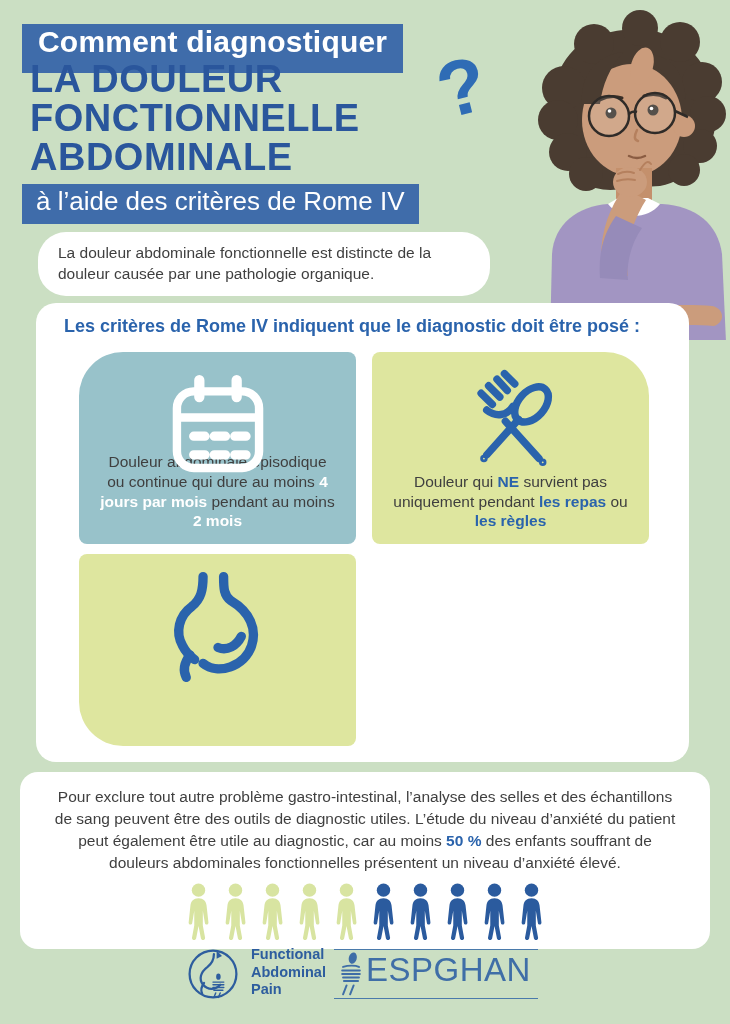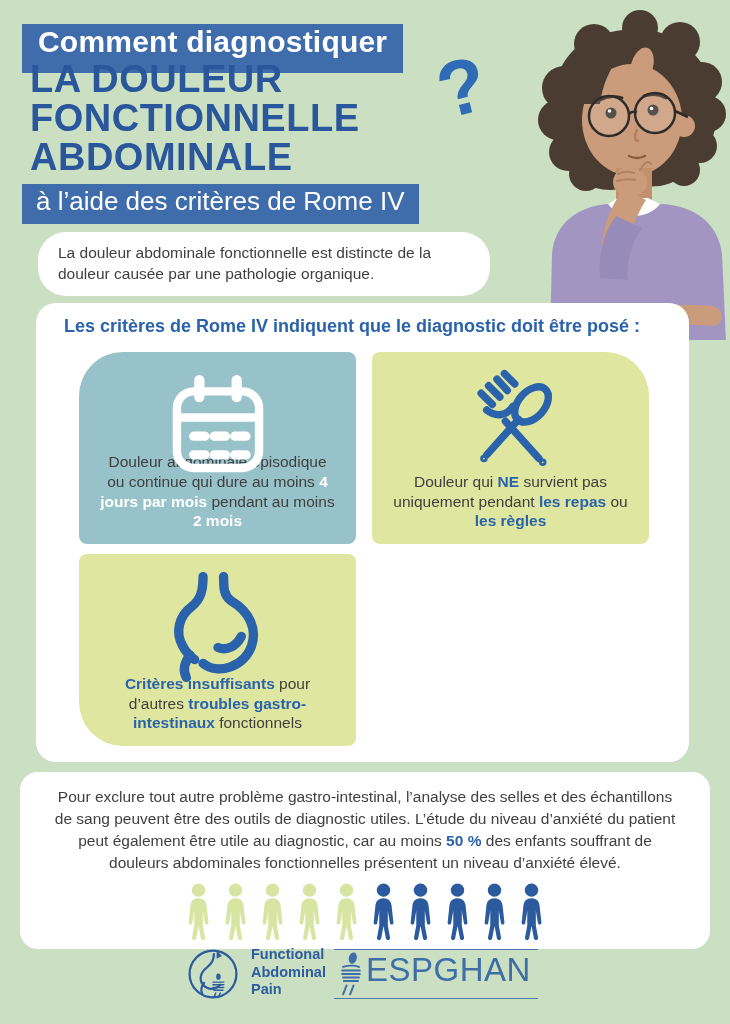--- a/index.html
+++ b/index.html
@@ -157,21 +157,20 @@
       <p><span>Douleur qui </span><span class="seg-bb">NE</span><span> survient pas uniquement pendant </span><span class="seg-bb">les repas</span><span> ou </span><span class="seg-bb">les règles</span></p>
     </div>
 
     <div class="card card--yellow card-3">
       <svg class="card-icon" viewBox="0 0 120 120" fill="none" stroke="var(--accent-blue)" stroke-linecap="round">
         <path d="M44,6 C44,20 42,30 32,38 C18,48 14,66 22,80 C25,86 29,91 35,95" stroke-width="10"></path>
         <path d="M66,6 C66,18 66,26 74,32 C94,44 102,62 96,80 C89,102 60,112 44,99" stroke-width="10"></path>
         <path d="M60,82 C70,86 80,80 85,70" stroke-width="10"></path>
         <path d="M30,90 C24,98 22,106 26,114" stroke-width="10"></path>
       </svg>
-      <p><span class="seg-bb">Critères insuffisants</span><span> pour d’autres </span><span class="seg-bb">troubles gastro-intestinaux</span><span> fonctionnels</span></p>
     </div>
 
   </div>
 
   <div class="note-box">
     <p><span>Pour exclure tout autre problème gastro-intestinal, l’analyse des selles et des échantillons de sang peuvent être des outils de diagnostic utiles. L’étude du niveau d’anxiété du patient peut également être utile au diagnostic, car au moins </span><span class="seg-bb">50 %</span><span> des enfants souffrant de douleurs abdominales fonctionnelles présentent un niveau d’anxiété élevé.</span></p>
     <div class="people-row">
         <svg class="person" viewBox="0 0 60 130">
           <circle cx="30" cy="16" r="15" fill="#d8e4a1"></circle>
           <path fill="#d8e4a1" d="M30,34 C19,34 13,41 12,50 L8,88 C7,93.5 14.5,95.5 15.8,90 L20.5,62 L20.5,95 L15.5,122 C14.3,128.5 23.5,130.5 24.8,124 L30,97 L30.2,97 L35.4,124 C36.7,130.5 45.9,128.5 44.7,122 L39.7,95 L39.7,62 L44.4,90 C45.7,95.5 53.2,93.5 52.2,88 L48,50 C47,41 41,34 30,34 Z"></path>

